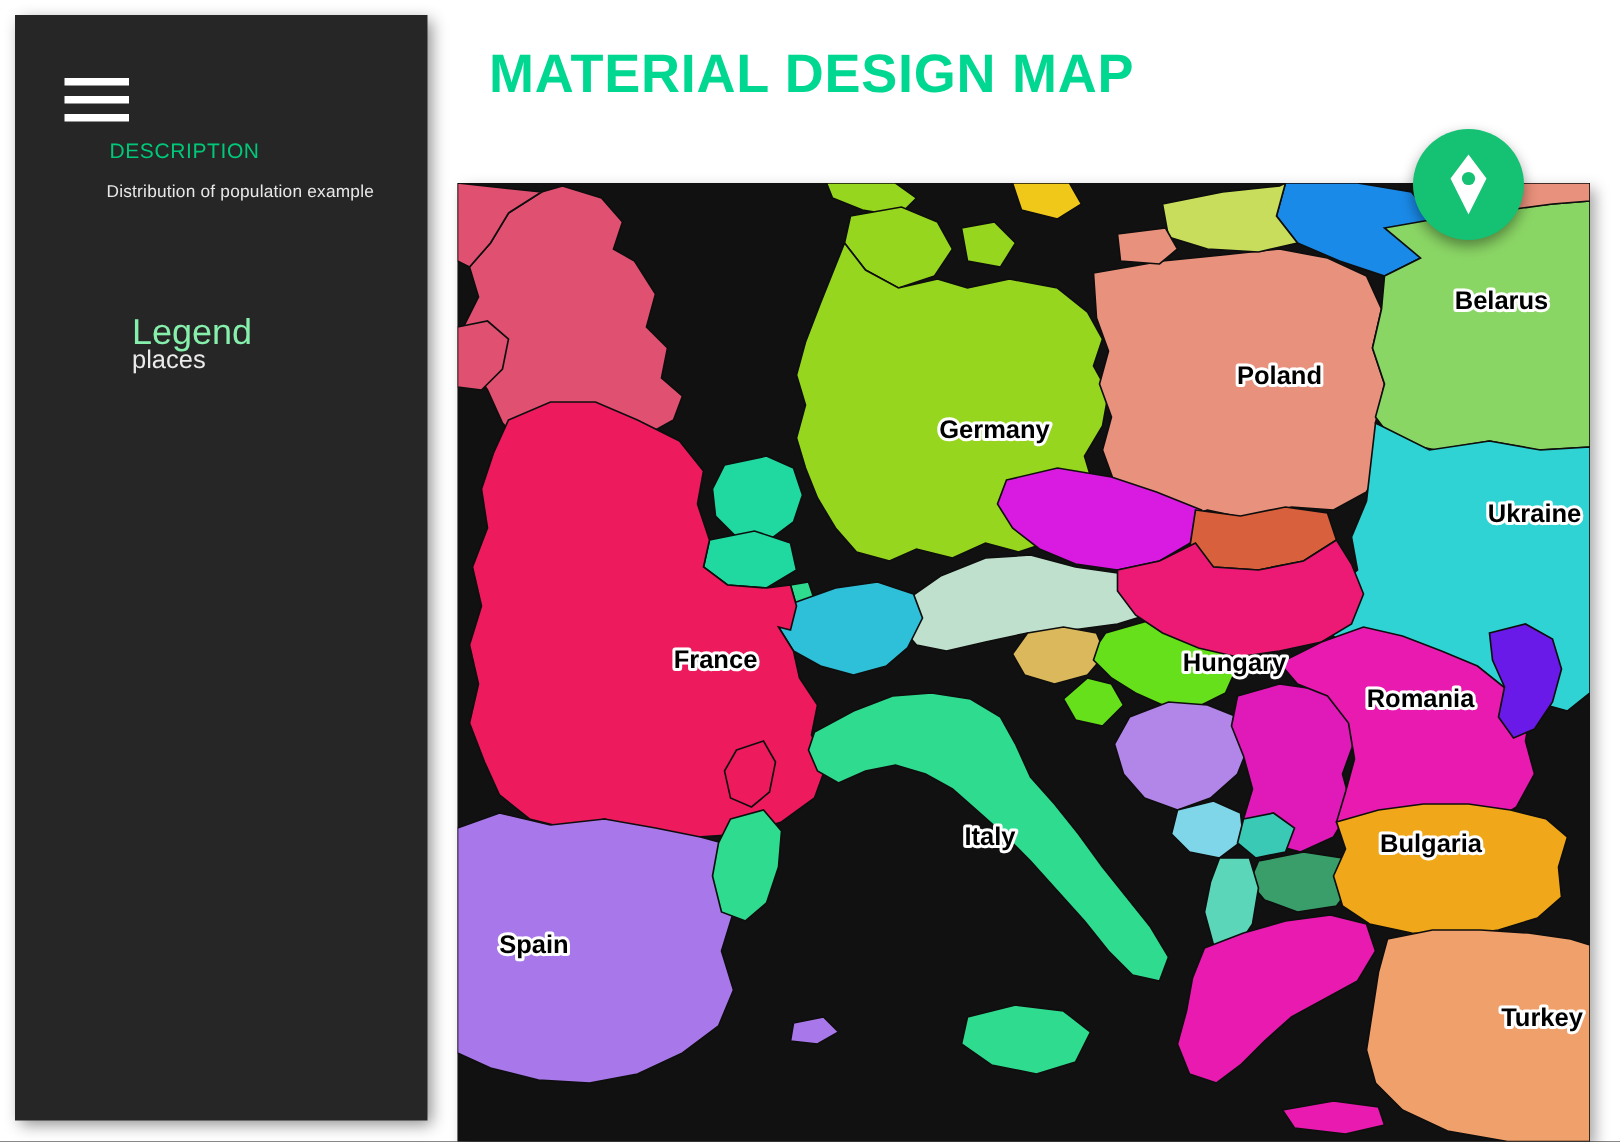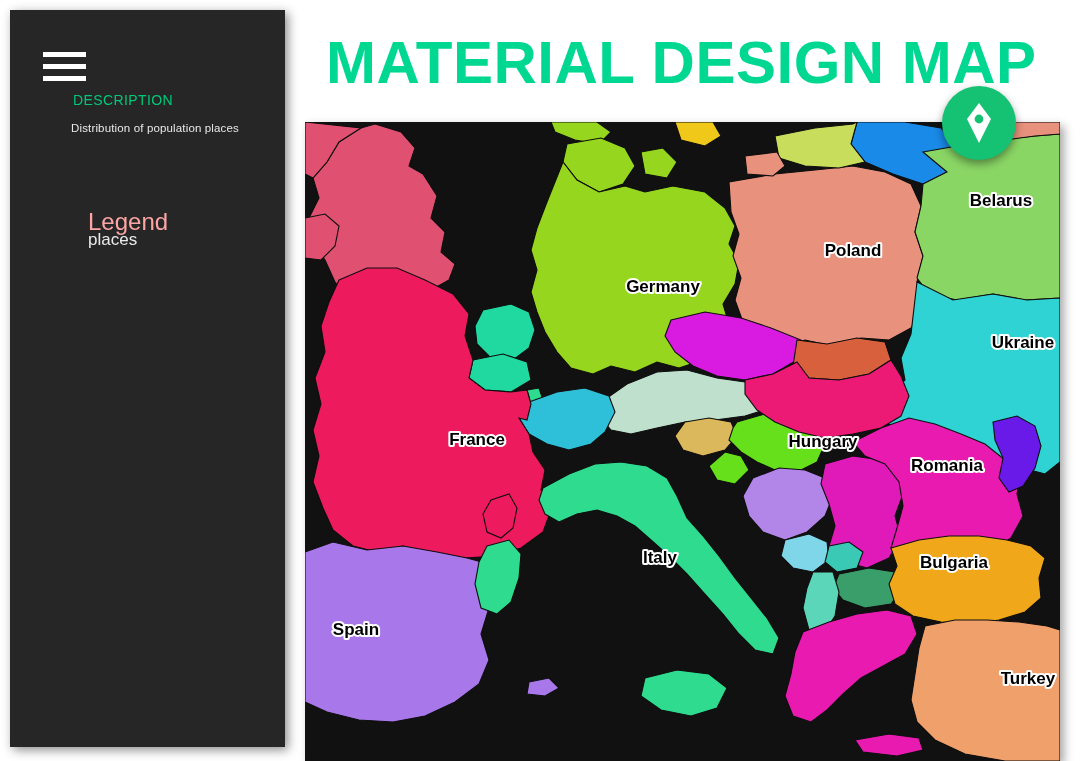--- a/index.html
+++ b/index.html
@@ -37,32 +37,32 @@
     color:#00c878;
     font-size:14px;letter-spacing:.4px;
     font-family:"Liberation Sans", sans-serif;
   }
   #desc-text{
     position:absolute;left:61px;top:112px;
     color:#e8e8e8;font-size:11.5px;letter-spacing:.15px;
   }
   #legend-title{
     position:absolute;left:78px;top:198px;
-    color:#fca5a5;font-size:24px;font-weight:400;
+    color:#86efac;font-size:24px;font-weight:400;
   }
   #legend-sub{
     position:absolute;left:78px;top:220px;
     color:#eaeaea;font-size:17px;font-weight:400;
   }
 
   
   #page-title{
     position:absolute;left:326px;top:28px;
     color:#00d891;
-    font-size:60px;font-weight:bold;
+    font-size:36px;font-weight:bold;
     letter-spacing:.5px;
     font-family:"Liberation Sans", sans-serif;
     white-space:nowrap;
   }
 
   
   #map-panel{
     position:absolute;left:305px;top:122px;
     width:755px;height:639px;
     background:#111111;
@@ -97,21 +97,21 @@
 <div id="sidebar">
 
   <button id="menu-btn">
     <span class="bar"></span>
     <span class="bar"></span>
     <span class="bar"></span>
   </button>
 
   <div id="desc-heading">DESCRIPTION</div>
 
-  <div id="desc-text">Distribution of population places</div>
+  <div id="desc-text">Distribution of population example</div>
 
   <div id="legend-title">Legend</div>
 
   <div id="legend-sub">places</div>
 </div>
 
 <div id="page-title">MATERIAL DESIGN MAP</div>
 
 <div id="map-panel">
   <svg id="map-svg" viewBox="0 0 755 639" xmlns="http://www.w3.org/2000/svg">

